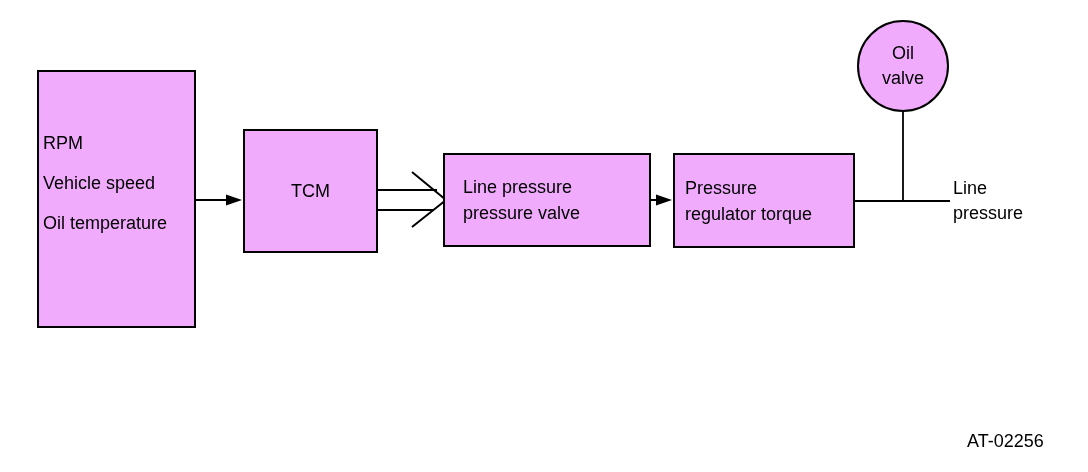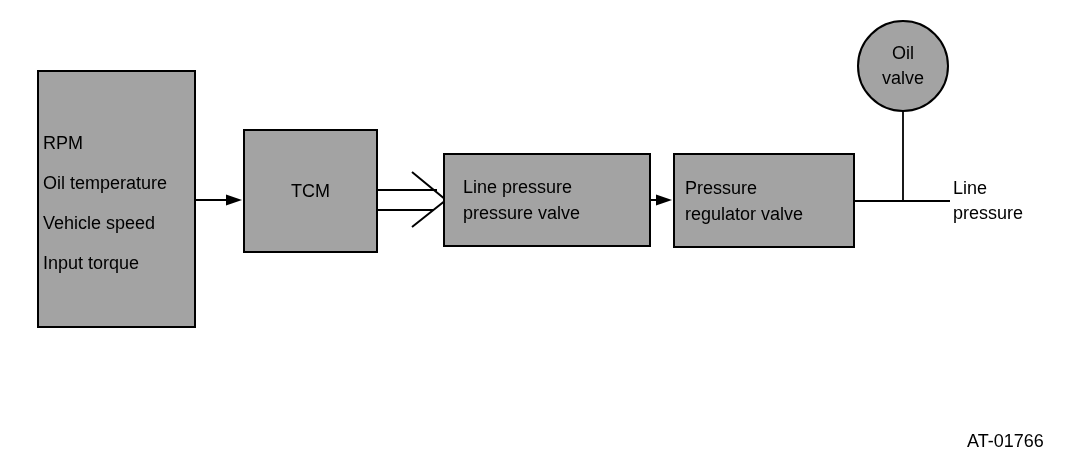--- a/index.html
+++ b/index.html
@@ -13,21 +13,21 @@
     height: 472px;
     background: #ffffff;
     font-family: "Liberation Sans", "DejaVu Sans", sans-serif;
     color: #000000;
     overflow: hidden;
   }
   .box {
     position: absolute;
     box-sizing: border-box;
     border: 2px solid #000000;
-    background: #a3a3a3;
+    background: #f0abfc;
     font-size: 18px;
     line-height: 26px;
   }
   .abs { position: absolute; }
   #inputs-box  { left: 37px;  top: 70px;  width: 159px; height: 258px; }
   #inputs-text { position: absolute; left: 4px; top: 51px; line-height: 40px; white-space: nowrap; }
   #tcm-box {
     left: 243px; top: 129px; width: 135px; height: 124px;
     display: flex; align-items: center; justify-content: center;
   }
@@ -85,45 +85,44 @@
     </g>
 
     <line x1="855" y1="201" x2="950" y2="201" stroke="#000000" stroke-width="1.8"></line>
 
     <line x1="903" y1="112" x2="903" y2="201" stroke="#000000" stroke-width="1.8"></line>
   </svg>
 
   <div class="box" id="inputs-box">
     <div id="inputs-text">
       <span class="txtline">RPM</span>
+      <span class="txtline">Vehicle speed</span>
       <span class="txtline">Oil temperature</span>
-      <span class="txtline">Vehicle speed</span>
-      <span class="txtline">Input torque</span>
     </div>
   </div>
 
   <div class="box" id="tcm-box">
     <span>TCM</span>
   </div>
 
   <div class="box" id="solenoid-box">
     <span class="txtline">Line pressure</span>
     <span class="txtline">pressure valve</span>
   </div>
 
   <div class="box" id="regulator-box">
     <span class="txtline">Pressure</span>
-    <span class="txtline">regulator valve</span>
+    <span class="txtline">regulator torque</span>
   </div>
 
   <div class="box" id="oil-pump-circle">
     <span class="txtline">Oil</span>
     <span class="txtline">valve</span>
   </div>
 
   <div class="abs" id="line-pressure-label">
     <span class="txtline">Line</span>
     <span class="txtline">pressure</span>
   </div>
 
-  <div class="abs" id="figure-code">AT-01766</div>
+  <div class="abs" id="figure-code">AT-02256</div>
 
 </div>
 
 </body></html>

